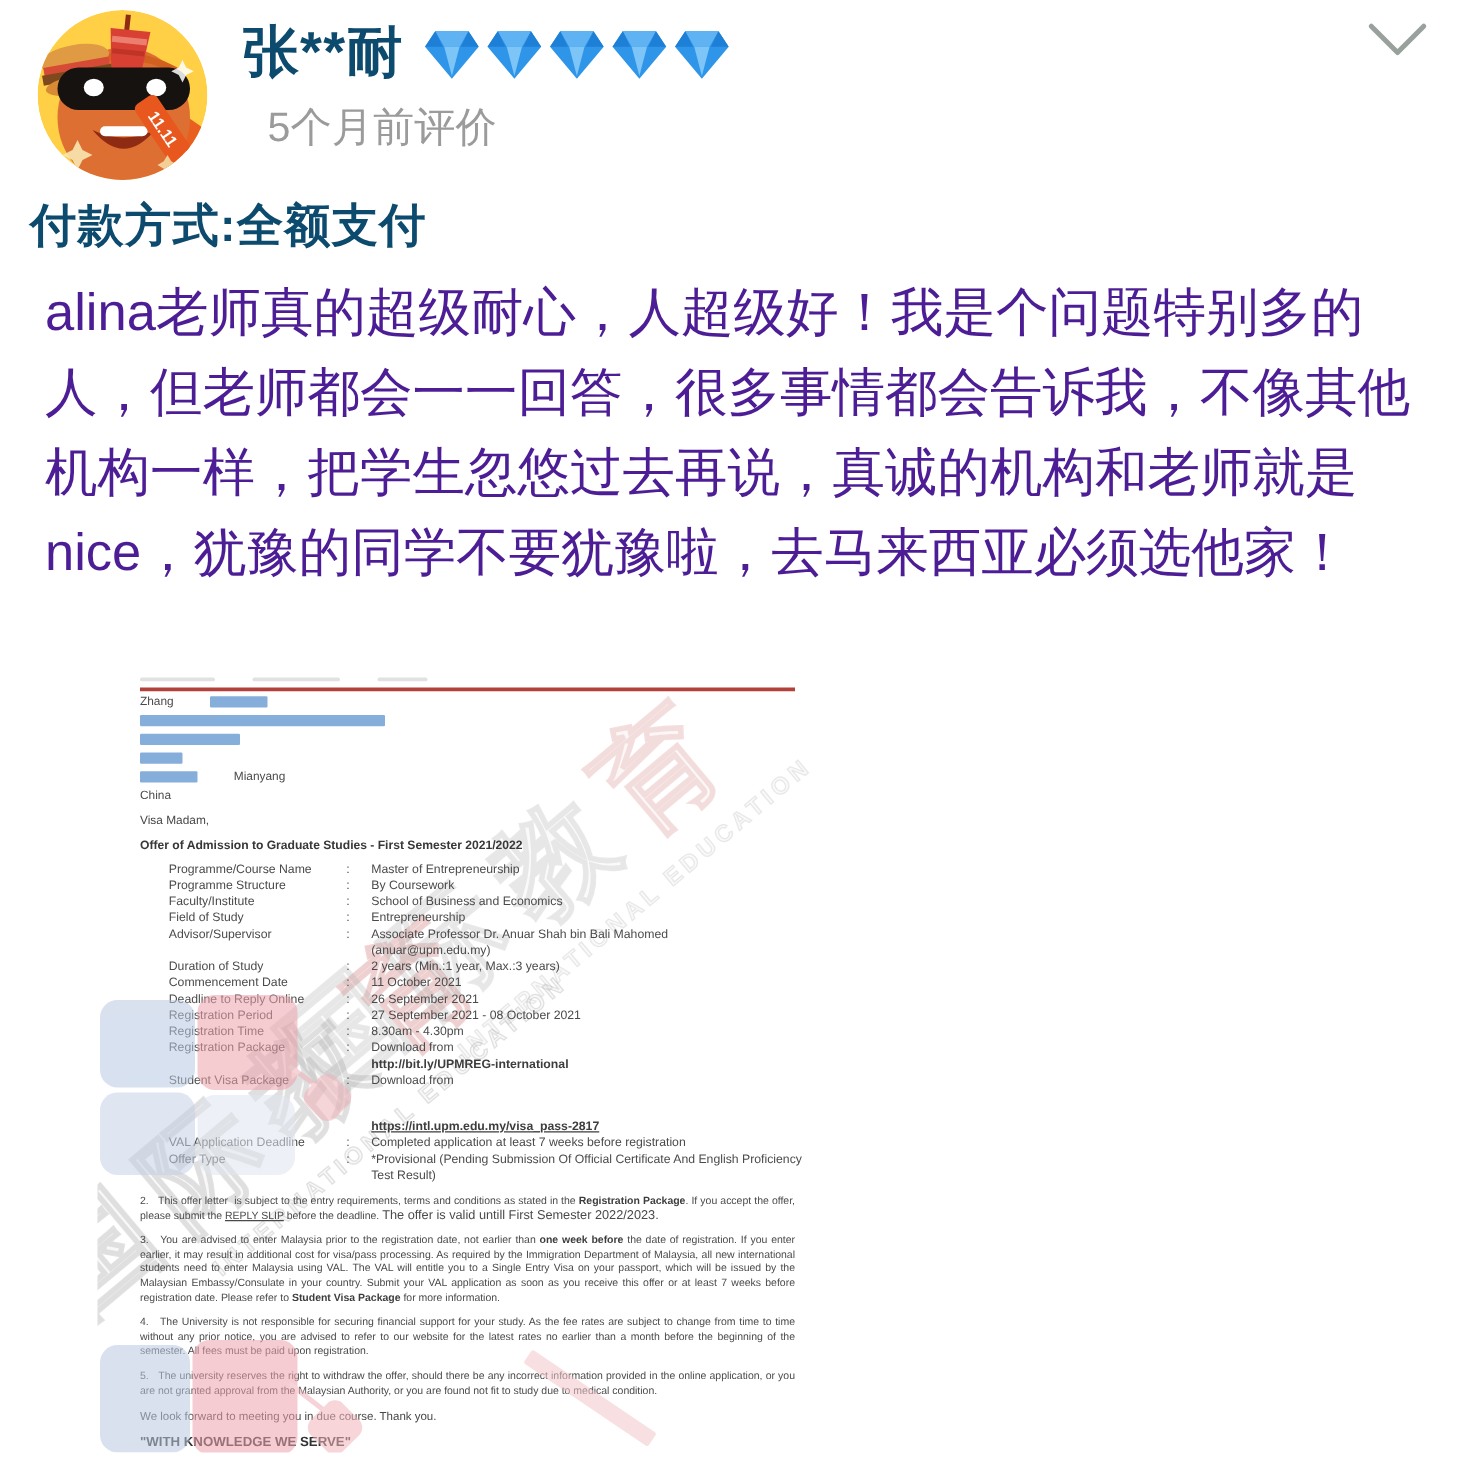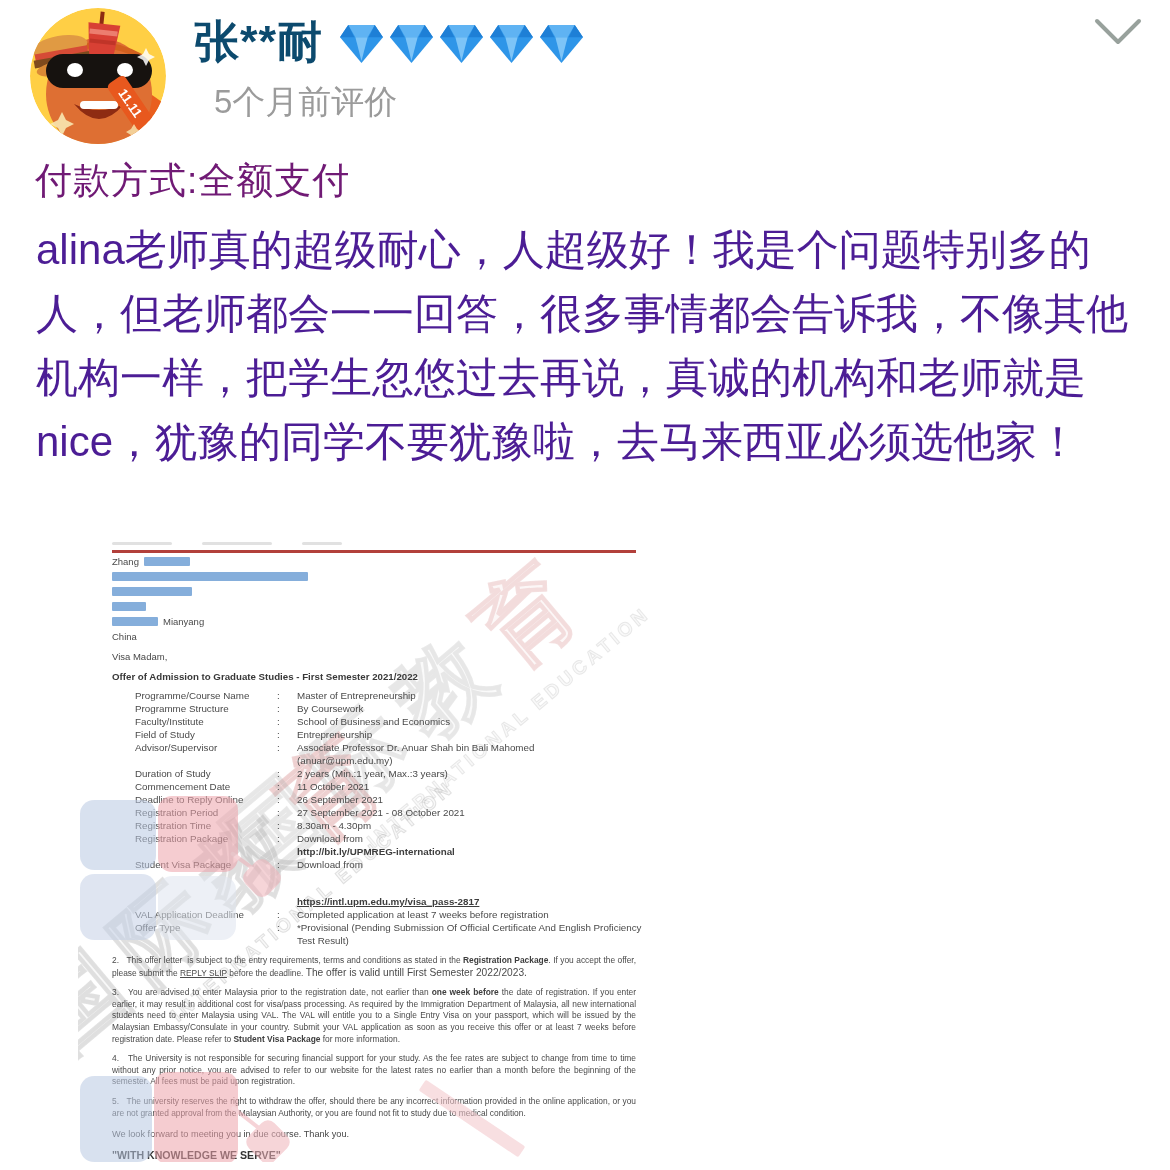--- a/index.html
+++ b/index.html
@@ -7,30 +7,30 @@
   .card{position:relative;width:1170px;height:1170px;background:#fff;overflow:hidden;}
 
   
   .avatar-wrap{position:absolute;left:30px;top:8px;width:136px;height:136px;border-radius:50%;overflow:hidden;}
   .name-row{position:absolute;left:194px;top:14px;display:flex;align-items:center;gap:16px;height:56px;}
   .username{font-size:45px;font-weight:bold;color:#0c4a6e;letter-spacing:1px;}
   .diamonds{display:flex;align-items:center;gap:5px;margin-top:2px;}
   .diamonds svg{display:block;}
   .review-time{position:absolute;left:214px;top:80px;font-size:33px;color:#9b9b9b;}
   .chevron{position:absolute;left:1093px;top:16px;}
-  .payment-line{position:absolute;left:35px;top:156px;font-size:37px;color:#701a75;letter-spacing:1px;}
+  .payment-line{position:absolute;left:24px;top:156px;font-size:37px;color:#0c4a6e;letter-spacing:1px;font-weight:bold;}
   .review-text{position:absolute;left:36px;top:218px;width:1124px;font-size:42px;line-height:64px;color:#4c1d95;}
 
   
   .letter{position:absolute;left:78px;top:538px;width:574px;height:624px;background:#fff;overflow:hidden;color:#474747;}
   .letter-content{position:relative;z-index:1;padding:0 16px 0 34px;}
   .top-frag{position:relative;height:10px;}
   .top-frag i{position:absolute;top:4px;height:3px;background:#c9c9c9;opacity:.55;border-radius:2px;}
   .red-rule{height:3px;background:#b2403b;margin-top:2px;}
-  .addr-row{height:14px;font-size:9.5px;color:#4a4a4a;display:flex;align-items:center;margin-top:1px;}
+  .addr-row{height:14px;font-size:9.5px;color:#4a4a4a;display:flex;align-items:center;margin-top:1px;gap:24px;}
   .addr-row .nm{margin-right:5px;}
   .bar{display:inline-block;height:9px;background:#85aedb;border-radius:1px;}
   .salutation{margin-top:7px;font-size:9.5px;line-height:13px;}
   .subject{margin-top:8px;font-size:9.7px;font-weight:bold;color:#383838;line-height:12px;}
   .intro{margin-top:3px;font-size:8.6px;line-height:11.6px;text-align:justify;color:#4a4a4a;}
   .details{margin-top:6px;margin-left:23px;font-size:9.8px;color:#4a4a4a;}
   .detail-row{display:flex;}
   .d-label{width:142px;line-height:13px;flex:0 0 142px;}
   .d-colon{flex:0 0 8px;line-height:13px;}
   .d-value{flex:1;padding-left:12px;}

